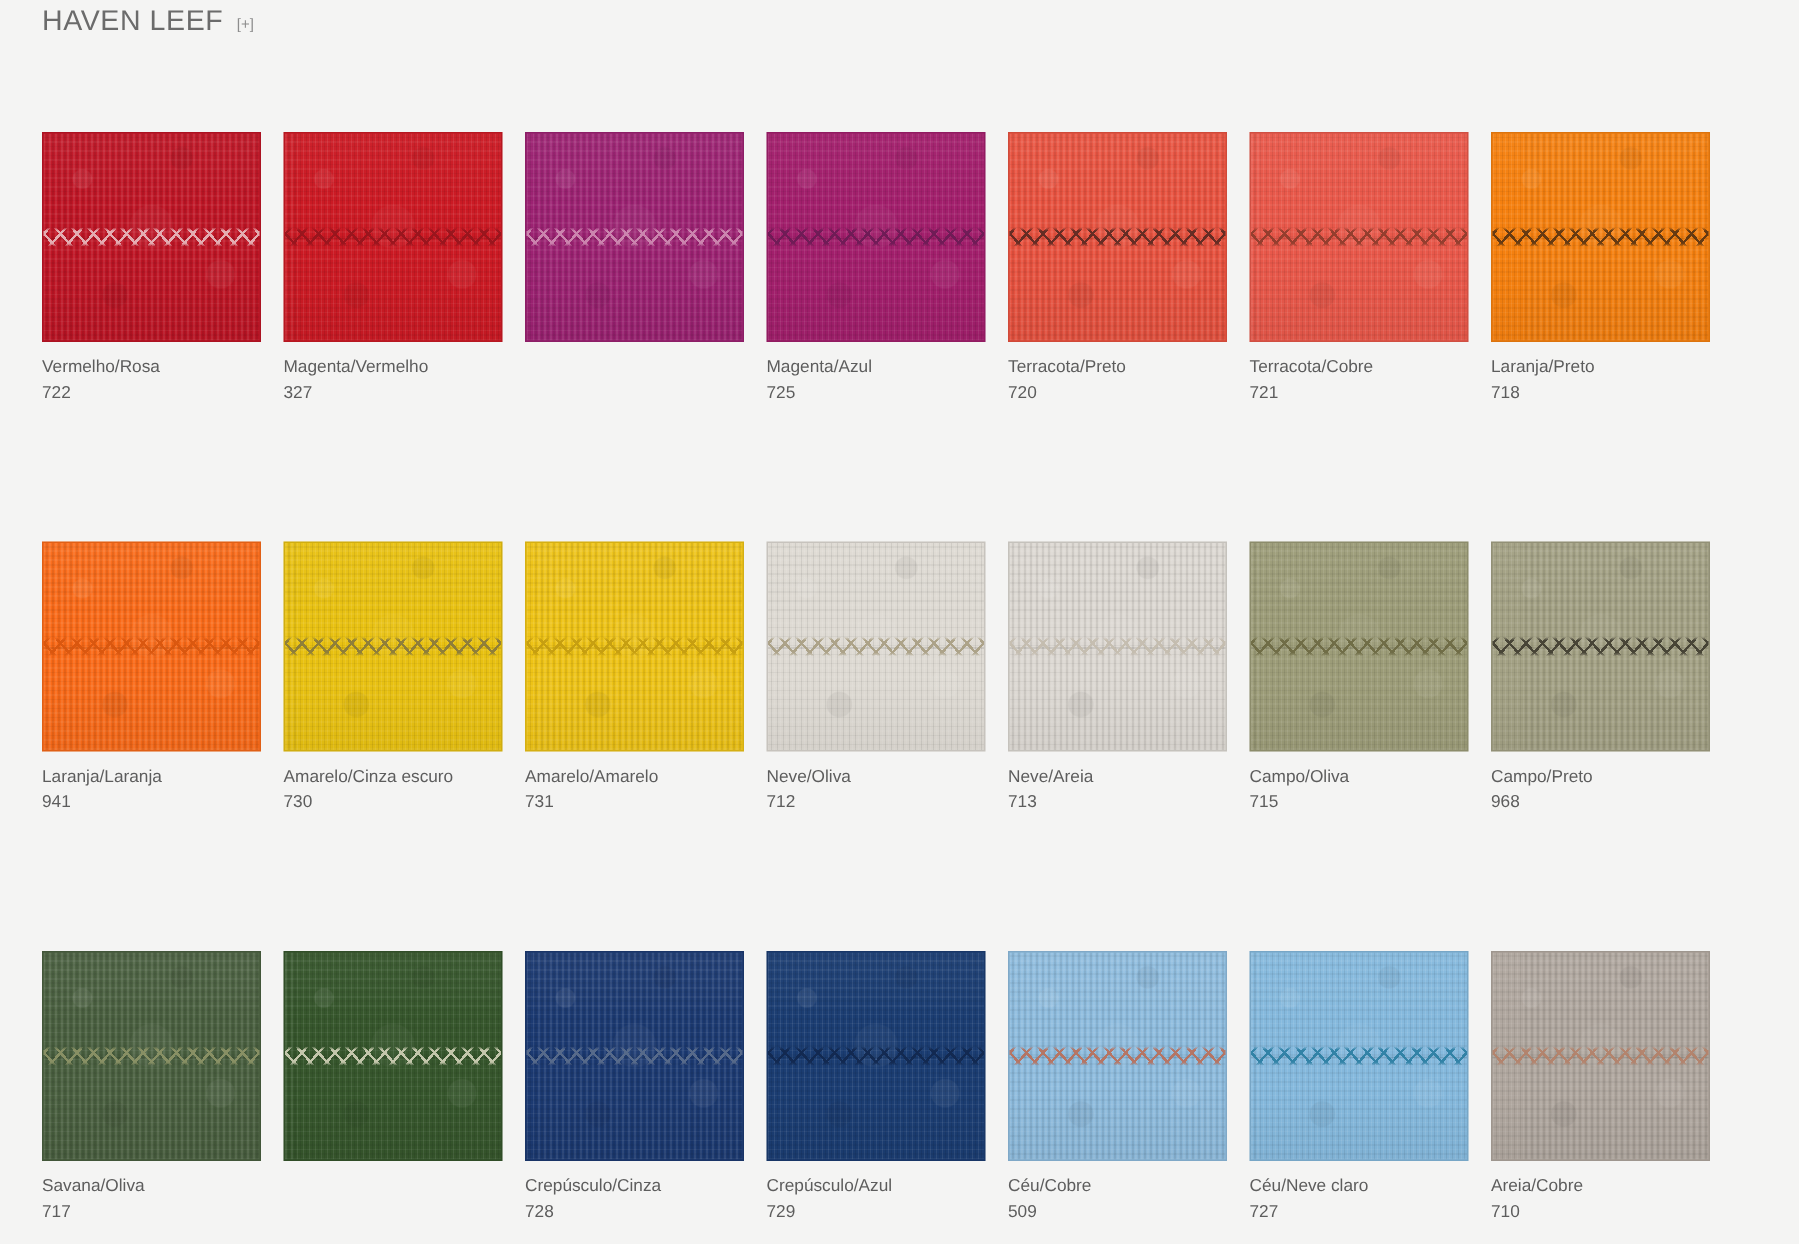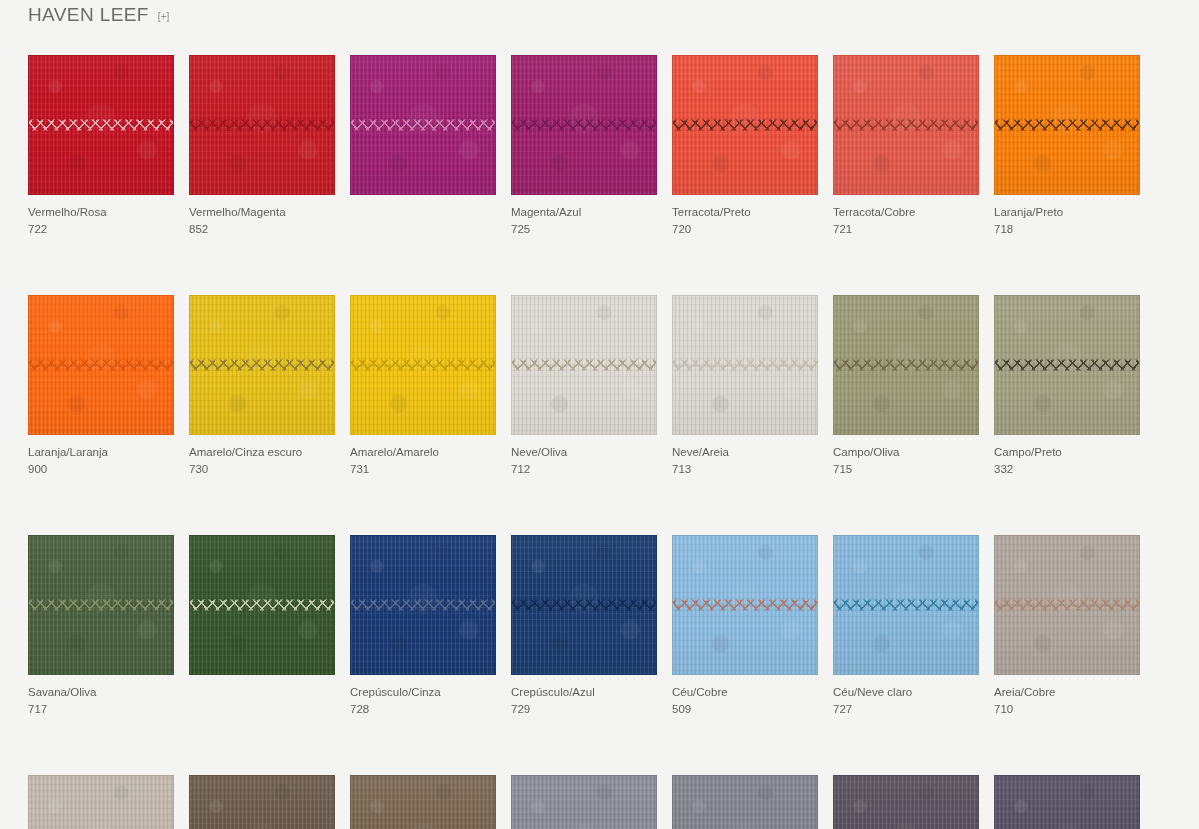--- a/index.html
+++ b/index.html
@@ -55,20 +55,21 @@
     top: 55px;
     width: 1148px;
     display: grid;
     grid-template-columns: repeat(7, 146px);
     column-gap: 15px;
     row-gap: 58px;
   }
 
   .swatch-cell {
     width: 146px;
+    margin-top: 33px;
   }
 
   .swatch-tile {
     position: relative;
     width: 146px;
     height: 140px;
     border: 1px solid rgba(0,0,0,0.10);
     box-sizing: border-box;
     overflow: hidden;
     background-color: #cccccc;
@@ -212,22 +213,22 @@
           <div class="tex-warp"></div>
           <div class="tex-weft"></div>
           <div class="tex-mottle"></div>
           <div class="tex-shade"></div>
           <div class="stitch-band" style="color: rgb(150, 21, 29);">
             <div class="seam"></div>
             <div class="x-row"></div>
           </div>
         </div>
         <div class="swatch-caption">
-          <div class="swatch-name">Vermelho/Magenta</div>
-          <div class="swatch-code">852</div>
+          <div class="swatch-name">Magenta/Vermelho</div>
+          <div class="swatch-code">327</div>
         </div>
       </div>
       <div class="swatch-cell">
         <div class="swatch-tile" style="background-color: rgb(156, 34, 114);">
           <div class="tex-warp"></div>
           <div class="tex-weft"></div>
           <div class="tex-mottle"></div>
           <div class="tex-shade"></div>
           <div class="stitch-band" style="color: rgb(208, 140, 180);">
             <div class="seam"></div>
@@ -305,21 +306,21 @@
           <div class="tex-weft"></div>
           <div class="tex-mottle"></div>
           <div class="tex-shade"></div>
           <div class="stitch-band" style="color: rgb(216, 86, 15);">
             <div class="seam"></div>
             <div class="x-row"></div>
           </div>
         </div>
         <div class="swatch-caption">
           <div class="swatch-name">Laranja/Laranja</div>
-          <div class="swatch-code">900</div>
+          <div class="swatch-code">941</div>
         </div>
       </div>
       <div class="swatch-cell">
         <div class="swatch-tile" style="background-color: rgb(232, 193, 18);">
           <div class="tex-warp"></div>
           <div class="tex-weft"></div>
           <div class="tex-mottle"></div>
           <div class="tex-shade"></div>
           <div class="stitch-band" style="color: rgb(137, 122, 60);">
             <div class="seam"></div>
@@ -401,21 +402,21 @@
           <div class="tex-weft"></div>
           <div class="tex-mottle"></div>
           <div class="tex-shade"></div>
           <div class="stitch-band" style="color: rgb(64, 61, 48);">
             <div class="seam"></div>
             <div class="x-row"></div>
           </div>
         </div>
         <div class="swatch-caption">
           <div class="swatch-name">Campo/Preto</div>
-          <div class="swatch-code">332</div>
+          <div class="swatch-code">968</div>
         </div>
       </div>
       <div class="swatch-cell">
         <div class="swatch-tile" style="background-color: rgb(74, 96, 64);">
           <div class="tex-warp"></div>
           <div class="tex-weft"></div>
           <div class="tex-mottle"></div>
           <div class="tex-shade"></div>
           <div class="stitch-band" style="color: rgb(142, 148, 104);">
             <div class="seam"></div>

